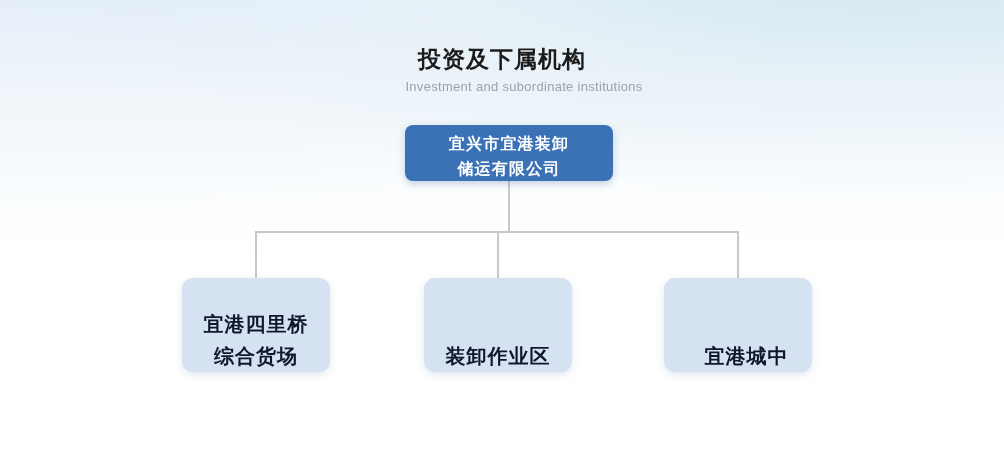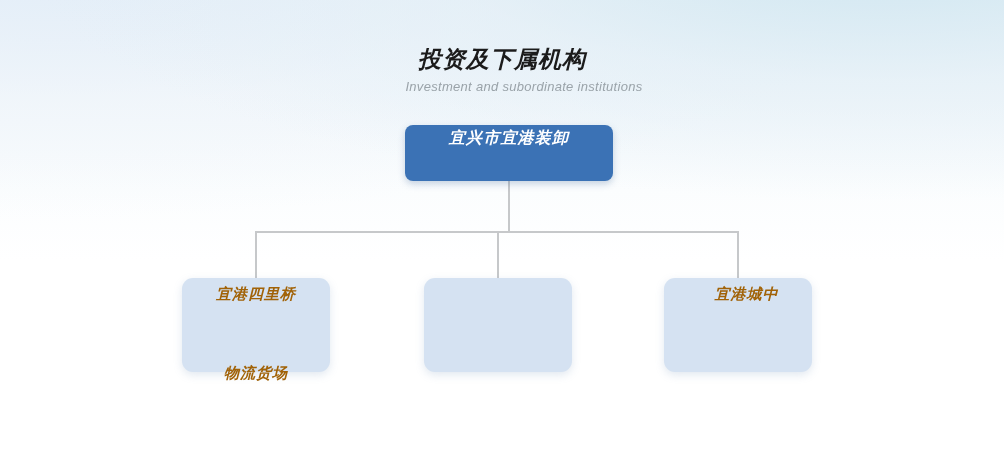--- a/index.html
+++ b/index.html
@@ -16,21 +16,20 @@
 
   #canvas {
     position: relative;
     width: 1004px;
     height: 396px;
     overflow: hidden;
     background:
       radial-gradient(130% 95% at 88% -12%, rgba(206,230,240,0.95) 0%, rgba(223,237,245,0.55) 34%, rgba(255,255,255,0) 66%),
       radial-gradient(120% 90% at 6% -8%, rgba(226,237,248,0.95) 0%, rgba(238,244,250,0.5) 38%, rgba(255,255,255,0) 70%),
       linear-gradient(to bottom, #ecf3f9 0%, #f2f7fb 22%, #fbfdfe 48%, #ffffff 66%, #ffffff 100%);
-    font-style: italic;
   }
 
   
   .heading {
     position: absolute;
     left: 0;
     top: 44px;
     width: 1004px;
     text-align: center;
   }
@@ -69,24 +68,23 @@
   .line.v { width: 2px; }
   .line.h { height: 2px; }
 
   
   .node {
     position: absolute;
     box-sizing: border-box;
     display: flex;
     flex-direction: column;
     align-items: center;
-    justify-content: flex-start;
+    justify-content: flex-end;
     text-align: center;
     border-radius: 8px;
-    gap: 47px;
   }
   .node .line-text {
     display: block;
     white-space: nowrap;
   }
 
   .node-root {
     left: 405px;
     top: 125px;
     width: 208px;
@@ -104,22 +102,22 @@
 
   .node-child {
     top: 278px;
     width: 148px;
     height: 94px;
     border-radius: 11px;
     background: #d5e2f2;
     box-shadow: 0 3px 8px rgba(120,150,185,0.22);
   }
   .node-child .line-text {
-    color: #a16207;
-    font-size: 15px;
+    color: #0f172a;
+    font-size: 20px;
     font-weight: bold;
     letter-spacing: 1px;
     line-height: 32px;
   }
 
   .child-1 { left: 182px; }
   .child-2 { left: 424px; }
   .child-3 { left: 664px; padding-left: 17px; }
 </style>
 </head>
@@ -138,27 +136,29 @@
 
     <div class="line h" style="left:255px; top:231px; width:484px;"></div>
 
     <div class="line v" style="left:255px; top:231px; height:47px;"></div>
     <div class="line v" style="left:497px; top:231px; height:47px;"></div>
     <div class="line v" style="left:737px; top:231px; height:47px;"></div>
   </div>
 
   <div class="node node-root">
     <span class="line-text">宜兴市宜港装卸</span>
+    <span class="line-text">储运有限公司</span>
   </div>
 
   <div class="node node-child child-1">
     <span class="line-text">宜港四里桥</span>
-    <span class="line-text">物流货场</span>
+    <span class="line-text">综合货场</span>
   </div>
 
   <div class="node node-child child-2">
+    <span class="line-text">装卸作业区</span>
   </div>
 
   <div class="node node-child child-3">
     <span class="line-text">宜港城中</span>
   </div>
 
 </div>
 
 </body></html>

